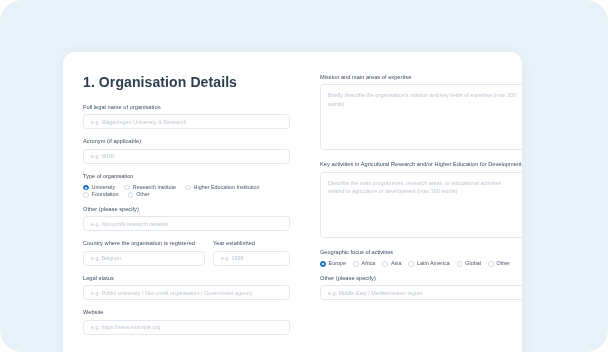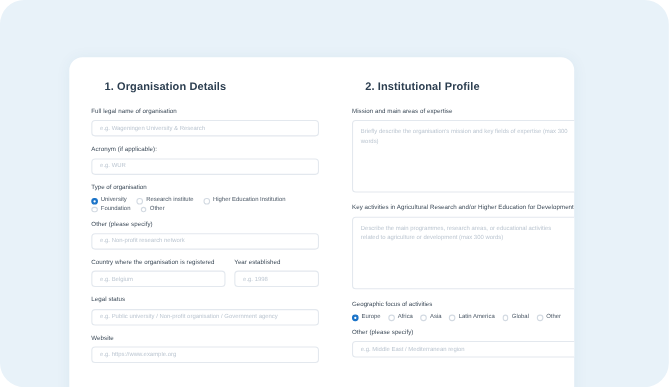--- a/index.html
+++ b/index.html
@@ -47,25 +47,25 @@
     display: flex;
     gap: 30px;
   }
 
   .col {
     width: 207px;
     flex: 0 0 207px;
   }
 
   .section-title {
-    font-size: 10px;
+    font-size: 14px;
     font-weight: bold;
     color: #2c3e50;
     letter-spacing: 0.1px;
-    margin: 0 0 13px 12px;
+    margin: 0 0 13px 0;
     line-height: 1.2;
   }
 
   .field-label {
     font-size: 5.6px;
     color: #3c4a58;
     margin: 0 0 3.5px 0;
     line-height: 1.25;
     letter-spacing: 0.05px;
   }
@@ -231,21 +231,20 @@
 
       <div class="field-label">Legal status</div>
       <input class="txt-input" type="text" placeholder="e.g. Public university / Non-profit organisation / Government agency" style="">
 
       <div class="field-label">Website</div>
       <input class="txt-input" type="text" placeholder="e.g. https://www.example.org" style="">
     </div>
 
     <div class="col">
 
-      <div class="section-title">2. Institutional Profile</div>
 
       <div class="field-label">Mission and main areas of expertise</div>
       <textarea class="txt-area ta-mission" placeholder="Briefly describe the organisation's mission and key fields of expertise (max 300 words)" style=""></textarea>
 
       <div class="field-label">Key activities in Agricultural Research and/or Higher Education for Development</div>
       <textarea class="txt-area ta-activities" placeholder="Describe the main programmes, research areas, or educational activities related to agriculture or development (max 300 words)" style=""></textarea>
 
       <div class="group-label">Geographic focus of activities</div>
 
       <div class="radio-row tight">

